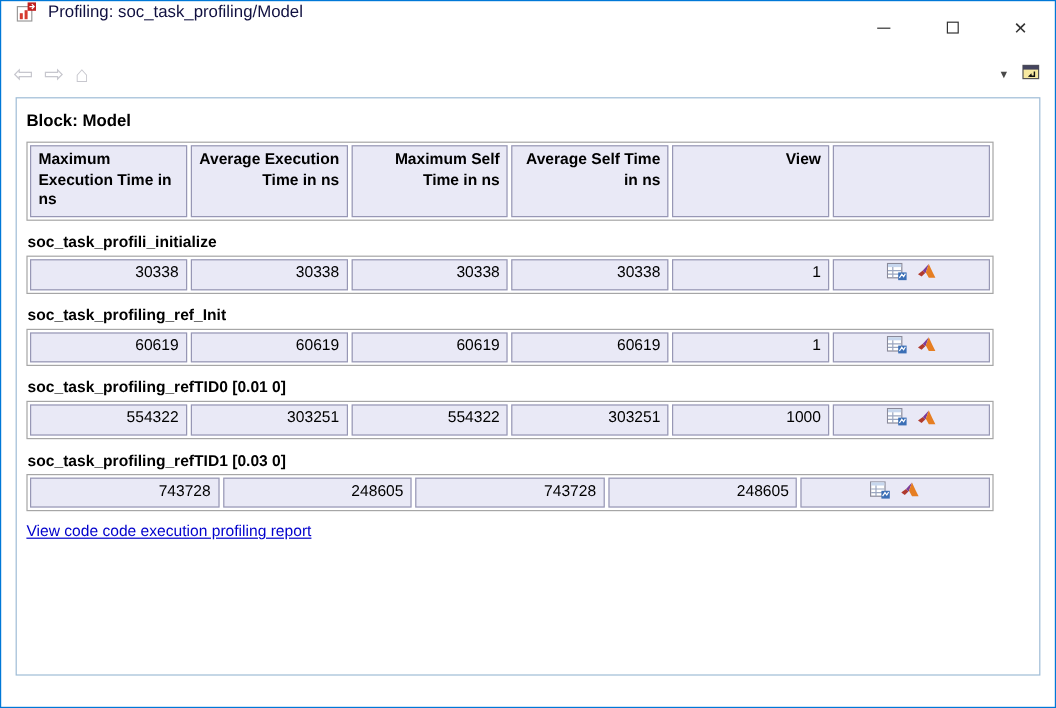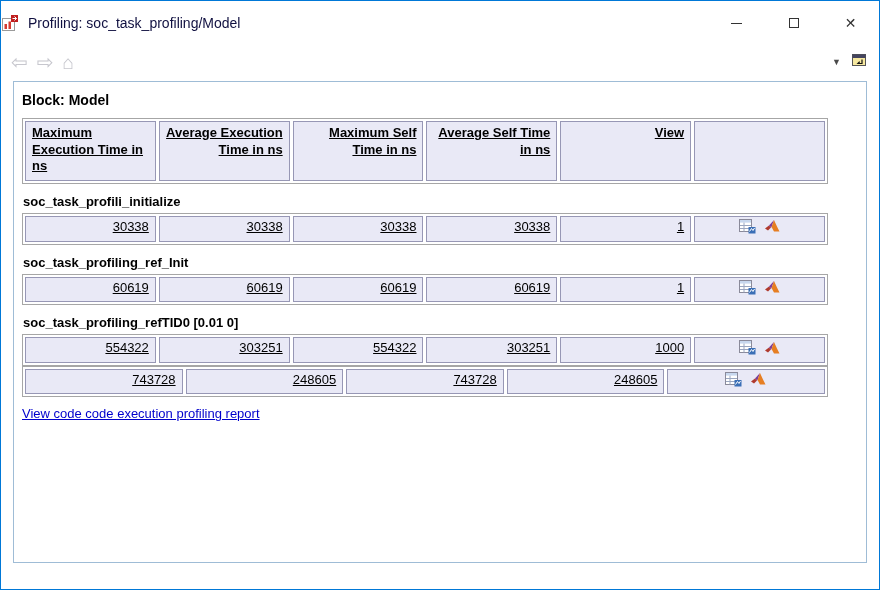--- a/index.html
+++ b/index.html
@@ -10,21 +10,22 @@
     width:880px; height:590px;
     border:1px solid #0078d7;
     background:#ffffff;
     position:relative;
     overflow:hidden;
   }
 
   
   .titlebar {
     height:44px;
-    display:flex; align-items:center;
+    display:flex; 
+    padding-left:12px;
   }
   .app-icon { width:18px; height:18px; margin-right:9px; flex:0 0 auto; }
   .title { font-size:14px; color:#101040; white-space:nowrap; }
   .win-controls { margin-left:auto; display:flex; height:100%; }
   .win-btn {
     width:57px; height:100%;
     display:flex; align-items:center; justify-content:center;
     color:#222; cursor:default;
   }
   .min-glyph { display:block; width:11px; height:1px; background:#333; }
@@ -64,21 +65,20 @@
     flex:1 1 0;
     min-width:0;
     background:#e9e9f6;
     border:1px solid #9797b5;
     padding:2px 6px;
     font-size:13px;
     color:#000;
     text-align:right;
     line-height:1.28;
     overflow:hidden;
-    text-decoration:underline;
   }
   .header-row .cell { font-weight:bold; padding:3px 6px 5px 6px; }
   .cell.left { text-align:left; }
   .icon-cell { display:flex; align-items:center; justify-content:center; gap:9px; }
 
   .section-name { font-weight:bold; font-size:13px; color:#000000; margin:10px 0 4px 1px; }
 
   .report-link {
     display:inline-block;
     margin-top:9px;
@@ -231,20 +231,21 @@
           <svg width="16" height="14" viewBox="0 0 16 14">
             <polygon points="0,9.5 4,6.5 6,8.5 3,11.5" fill="#b03a2e"></polygon>
             <polygon points="4,6.5 9,1 6.5,8 6,8.5" fill="#7d3c98"></polygon>
             <polygon points="6.5,8 9,1 12,7.5 14.5,12.5 9,12.5" fill="#e67e22"></polygon>
           </svg>
         </span>
       </div>
     </div>
 
     
+    <div class="section-name">soc_task_profiling_refTID1 [0.03 0]</div>
     <div class="trow">
       <div class="cell">743728</div>
       <div class="cell">248605</div>
       <div class="cell">743728</div>
       <div class="cell">248605</div>
       <div class="cell icon-cell">
         <span>
           <svg width="17" height="15" viewBox="0 0 17 15">
             <rect x="0.5" y="0.5" width="12" height="12" fill="#ffffff" stroke="#8a8a9a"></rect>
             <rect x="1" y="1" width="11" height="2.6" fill="#c7d7ee"></rect>

